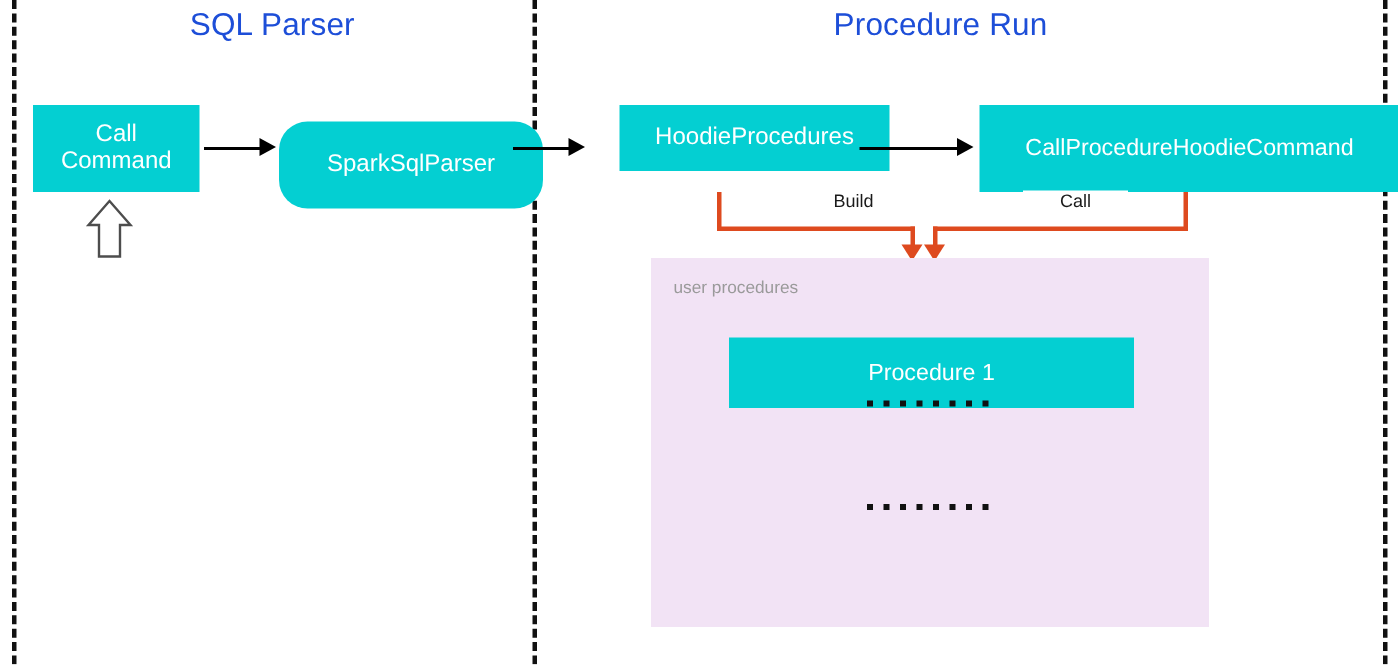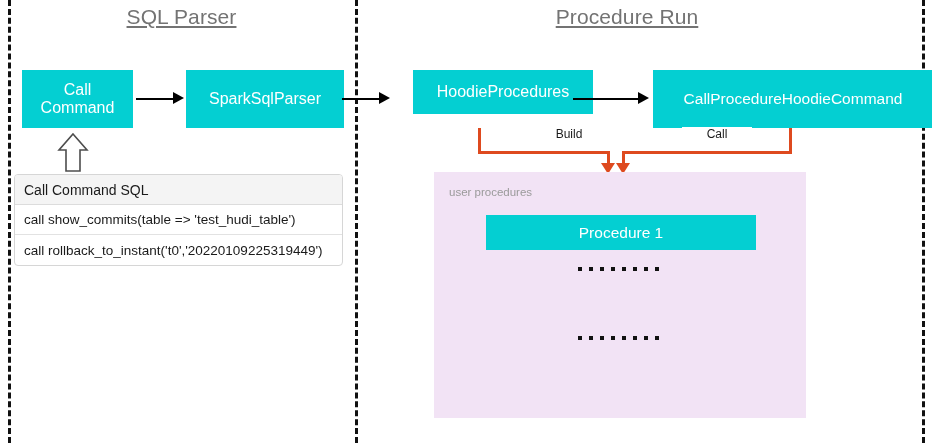--- a/index.html
+++ b/index.html
@@ -24,25 +24,24 @@
   .divider {
     width: 0;
     border-left: 3px dashed #111111;
     top: 0;
     height: 443px;
   }
 
   
   .section-title {
     font-size: 21px;
-    color: #737373;
+    color: #1d4ed8;
     text-align: center;
     white-space: nowrap;
     letter-spacing: 0.1px;
-    text-decoration: underline;
   }
 
   
   .tealbox {
     background: #04CFD2;
     color: #ffffff;
     display: flex;
     align-items: center;
     justify-content: center;
     text-align: center;
@@ -152,37 +151,32 @@
   <div class="abs section-title" style="left:345px; top:5px; width:564px;">Procedure Run</div>
 
   <div class="abs tealbox" style="left:22px; top:70px; width:111px; height:58px; flex-direction:column;">
     <span>Call</span>
     <span>Command</span>
   </div>
 
   <div class="abs harrow-line" style="left:136px; top:98px; width:38px;"></div>
   <div class="abs harrow-head" style="left:173px; top:92px;"></div>
 
-  <div class="abs tealbox" style="left:186px; top:70px; width:158px; height:58px;">SparkSqlParser</div>
+  <div class="abs tealbox" style="left:186px; top:81px; width:176px; height:58px;border-radius:19px;">SparkSqlParser</div>
 
   <div class="abs harrow-line" style="left:342px; top:98px; width:40px;"></div>
   <div class="abs harrow-line" style="left:358px; top:98px; width:24px;"></div>
   <div class="abs harrow-head" style="left:379px; top:92px;"></div>
 
   <div class="abs blockarrow" style="left:53px; top:129px; width:40px; height:44px;">
     <svg width="40" height="44" viewBox="0 0 40 44" xmlns="http://www.w3.org/2000/svg">
       <polygon points="20,42 6,26 13,26 13,5 27,5 27,26 34,26" transform="rotate(180 20 23.5)" fill="#ffffff" stroke="#4d4d4d" stroke-width="1.6"></polygon>
     </svg>
   </div>
 
-  <div class="abs sqltable" style="left:14px; top:174px; width:329px;">
-    <div class="sqlrow head">Call Command SQL</div>
-    <div class="sqlrow body">call show_commits(table =&gt; 'test_hudi_table')</div>
-    <div class="sqlrow body last">call rollback_to_instant('t0','20220109225319449')</div>
-  </div>
 
   <div class="abs tealbox" style="left:390px; top:70px; width:180px; height:44px;margin-left:23px;">HoodieProcedures</div>
 
   <div class="abs harrow-line" style="left:573px; top:98px; width:66px;"></div>
   <div class="abs harrow-head" style="left:638px; top:92px;"></div>
 
   <div class="abs tealbox small" style="left:653px; top:70px; width:280px; height:58px;">CallProcedureHoodieCommand</div>
 
   <div class="abs oline" style="left:478px; top:128px; width:3px; height:26px;"></div>
   <div class="abs oline" style="left:478px; top:151px; width:132px; height:3px;"></div>
@@ -193,21 +187,21 @@
   <div class="abs oline" style="left:789px; top:128px; width:3px; height:26px;"></div>
   <div class="abs oline" style="left:622px; top:151px; width:170px; height:3px;"></div>
   <div class="abs oline" style="left:622px; top:151px; width:3px; height:16px;"></div>
   <div class="abs oarrow-head" style="left:616px; top:163px;"></div>
   <div class="abs edge-label" style="left:682px; top:127px; width:60px;">Call</div>
 
   <div class="abs procpanel" style="left:434px; top:172px; width:372px; height:246px;">
 
     <div class="abs panel-label" style="left:15px; top:14px;">user procedures</div>
 
-    <div class="abs procbox" style="left:52px; top:43px; width:270px; height:35px;">Procedure 1</div>
+    <div class="abs procbox" style="left:52px; top:53px; width:270px; height:47px;">Procedure 1</div>
 
     <div class="abs dots" style="left:144px; top:95px;">
       <i></i>
         <i></i>
         <i></i>
         <i></i>
         <i></i>
         <i></i>
         <i></i>
         <i></i>

